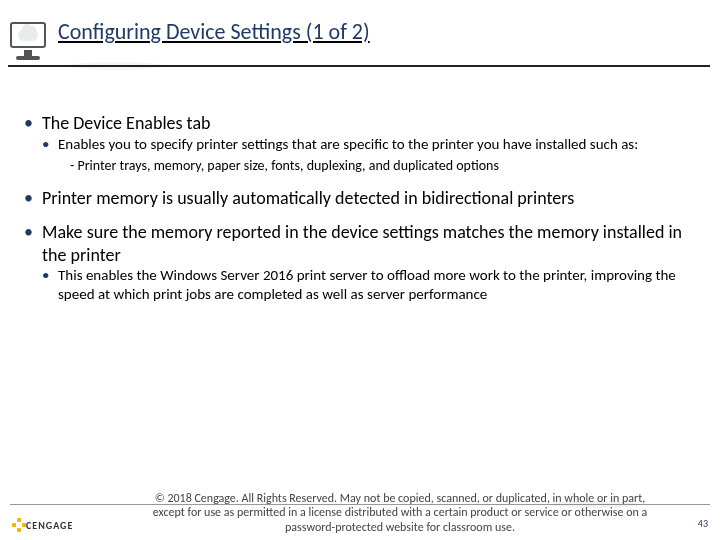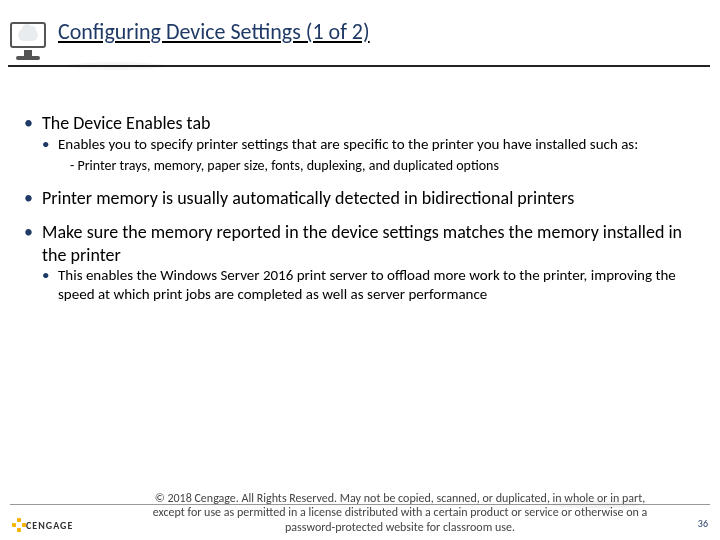--- a/index.html
+++ b/index.html
@@ -94,16 +94,16 @@
     <div class="logo">
       <div class="logo-mark">
         <span></span>
           <span></span>
           <span></span>
           <span></span>
       </div>
       <div class="logo-text">CENGAGE</div>
     </div>
     <div class="copyright">© 2018 Cengage. All Rights Reserved. May not be copied, scanned, or duplicated, in whole or in part, except for use as permitted in a license distributed with a certain product or service or otherwise on a password-protected website for classroom use.</div>
-    <div class="pagenum">36</div>
+    <div class="pagenum">43</div>
   </div>
 
 </div>
 
 </body></html>

